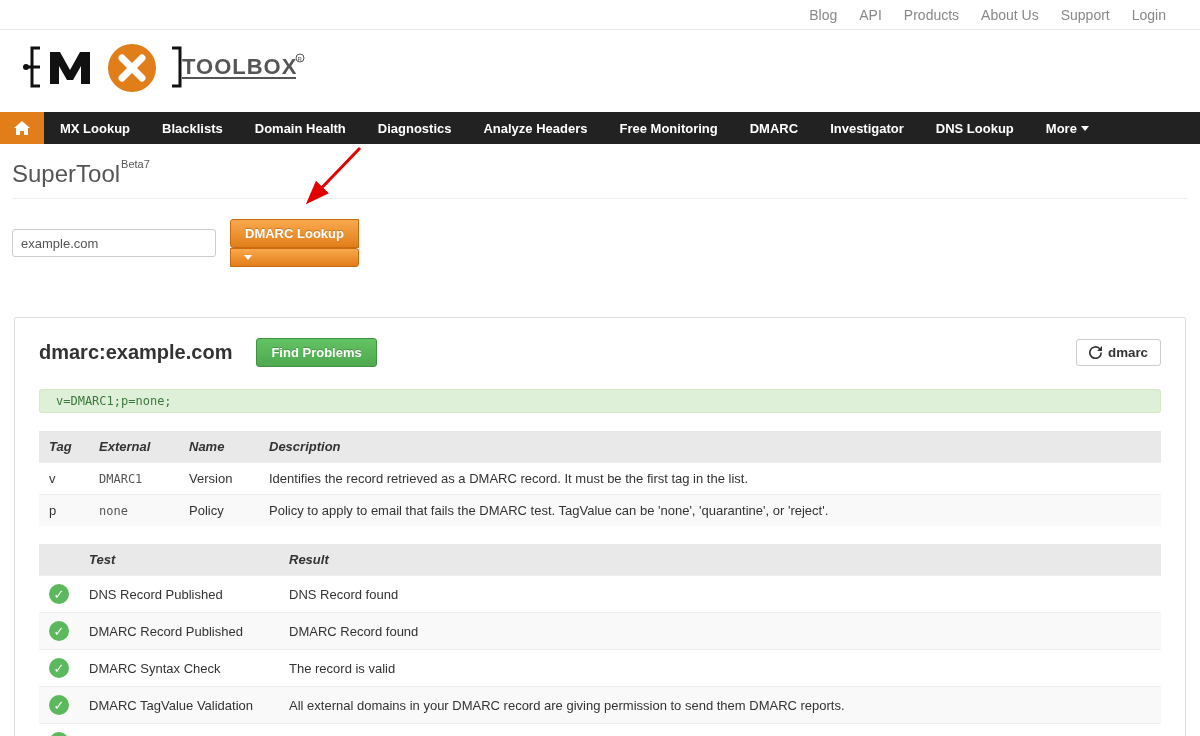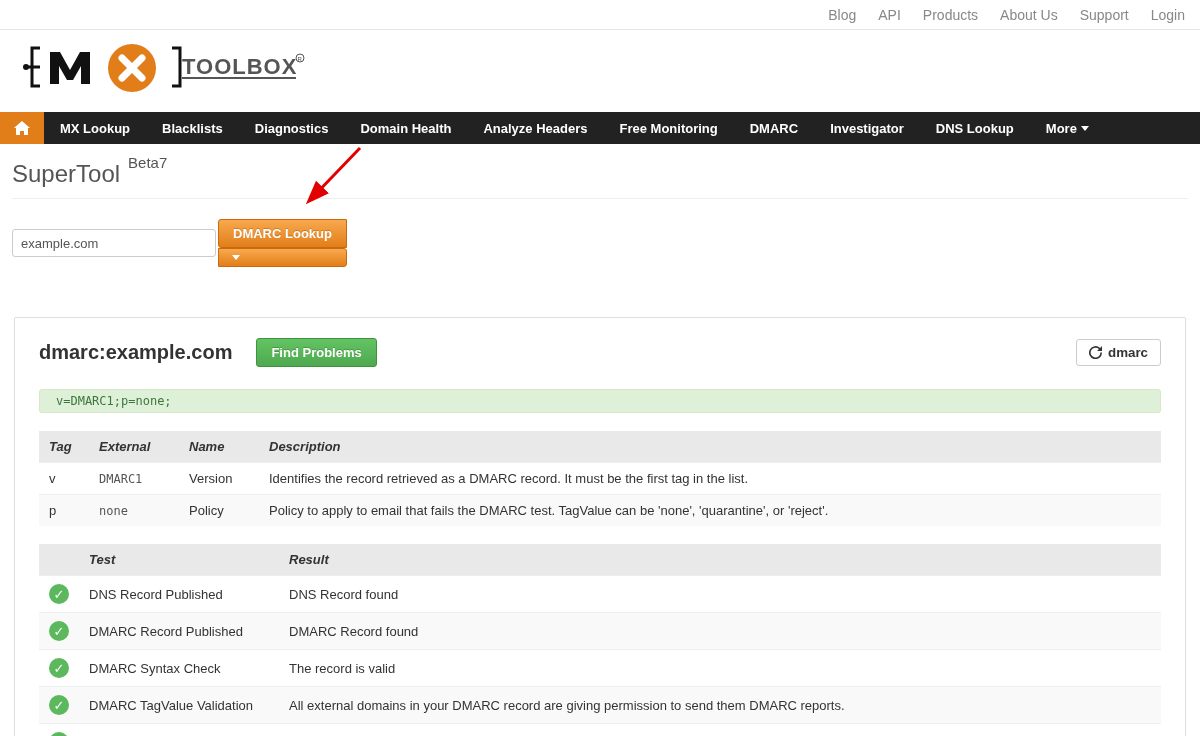--- a/index.html
+++ b/index.html
@@ -1,41 +1,41 @@
 <!DOCTYPE html>
 <html><head>
 <meta charset="utf-8">
 <style>
 * { box-sizing: border-box; margin: 0; padding: 0; }
 body { font-family: "Helvetica Neue", Helvetica, Arial, sans-serif; font-size: 14px; color: #333; background: #fff; width: 1200px; }
 a { color: #0066cc; text-decoration: none; cursor: pointer; }
 
 
-.topnav { height: 30px; background: #fff; border-bottom: 1px solid #e5e5e5; display: flex; justify-content: flex-end; align-items: center; padding: 0 15px; gap: 22px; }
+.topnav { height: 30px; background: #fff; border-bottom: 1px solid #e5e5e5; display: flex; justify-content: flex-end; align-items: center; padding: 0 34px; gap: 22px; }
 .topnav a { color: #888; font-size: 14px; }
 
 
 .header { padding: 8px 20px 12px 20px; display:flex; align-items:center; }
 .logo-wrap { display:flex; align-items:center; }
 .logo-svg { height: 62px; width: 290px; }
 
 
 .mainnav { background: #222; height: 32px; display: flex; align-items: stretch; }
 .mainnav .home { background: #e27e1a; width: 44px; display:flex; align-items:center; justify-content:center; color:#fff; }
 .mainnav a.item { color: #fff; font-size: 13px; font-weight: bold; padding: 0 16px; display:flex; align-items:center; border-right: 0; }
 .caret { display:inline-block; width:0; height:0; margin-left:4px; border-left:4px solid transparent; border-right:4px solid transparent; border-top:5px solid #fff; vertical-align: middle; }
 
 
 .titlebar { padding: 16px 12px 10px 12px; }
 .titlebar h1 { font-size: 24px; font-weight: normal; color:#555; display:inline-block;}
-.titlebar sup { font-size: 15px; color:#555; margin-left:8px; position:relative; top:-8px;}
+.titlebar sup { font-size: 11px; color:#555; margin-left:1px; position:relative; top:-8px;}
 .hr { border-bottom: 1px solid #eee; margin: 0 12px 10px 12px; }
 
 
-.searchrow { padding: 10px 12px; display:flex; align-items:center; gap:0; }
+.searchrow { padding: 10px 12px; display:flex; align-items:center; gap:12px; }
 .searchrow input { height: 28px; width: 204px; padding: 4px 8px; font-size: 13px; border:1px solid #ccc; border-radius: 3px; color:#555;}
 .btn { display:inline-flex; align-items:center; padding: 6px 14px; font-size:13px; font-weight:bold; color:#fff; border:1px solid transparent; border-radius:3px; cursor:pointer; text-shadow:0 -1px 0 rgba(0,0,0,.2);}
 .btn-orange { background: linear-gradient(#f8a94d,#e27e1a); border-color:#c96a0f;}
 .btn-orange.dd { border-left:1px solid #c96a0f; padding:6px 9px;}
 .btn-group { display:inline-flex; margin-left:2px;flex-direction:column;}
 .btn-group .btn:first-child { border-top-right-radius:0; border-bottom-right-radius:0;}
 .btn-group .btn:last-child { border-top-left-radius:0; border-bottom-left-radius:0;}
 
 
 .arrow-anno { position:absolute; left:300px; top:138px; pointer-events:none; }
@@ -92,22 +92,22 @@
 </div>
 
 <div class="mainnav">
   <a class="home">
     <svg width="18" height="16" viewBox="0 0 18 16">
         <path d="M9 1 L17 8 h-2 v7 h-4 v-4 h-4 v4 h-4 v-7 h-2 z" fill="#fff"></path>
       </svg>
   </a>
   <a class="item">MX Lookup</a>
   <a class="item">Blacklists</a>
+  <a class="item">Domain Health</a>
   <a class="item">Diagnostics</a>
-  <a class="item">Domain Health</a>
   <a class="item">Analyze Headers</a>
   <a class="item">Free Monitoring</a>
   <a class="item">DMARC</a>
   <a class="item">Investigator</a>
   <a class="item">DNS Lookup</a>
   <a class="item">
       <span>More</span> 
       <span class="caret"></span>
     </a>
 </div>

